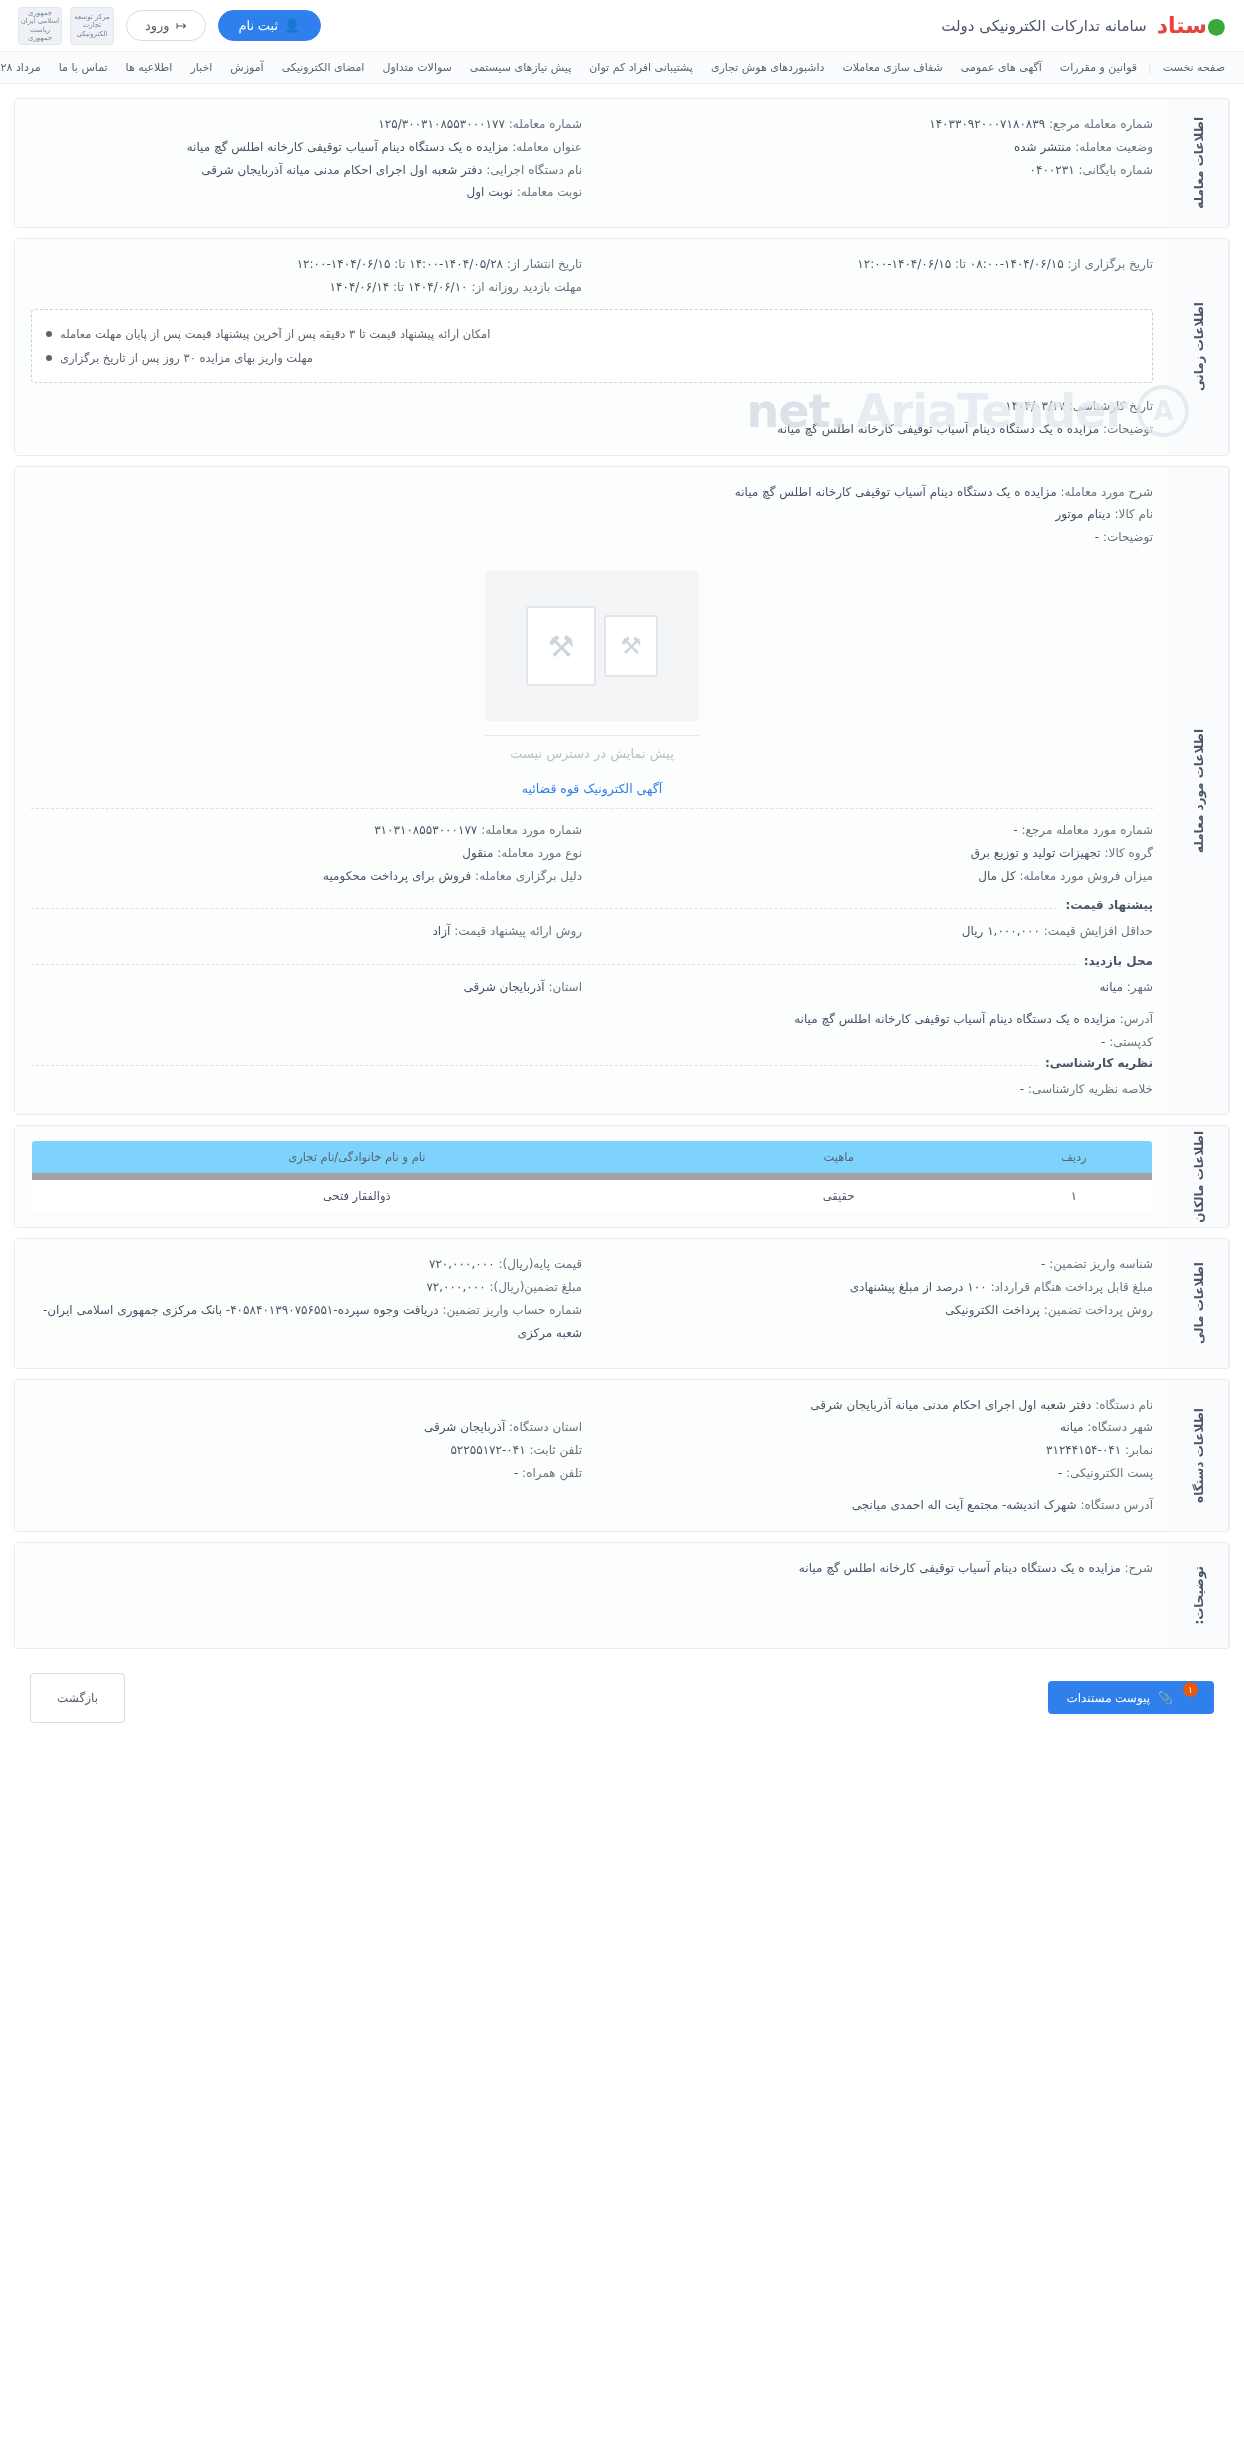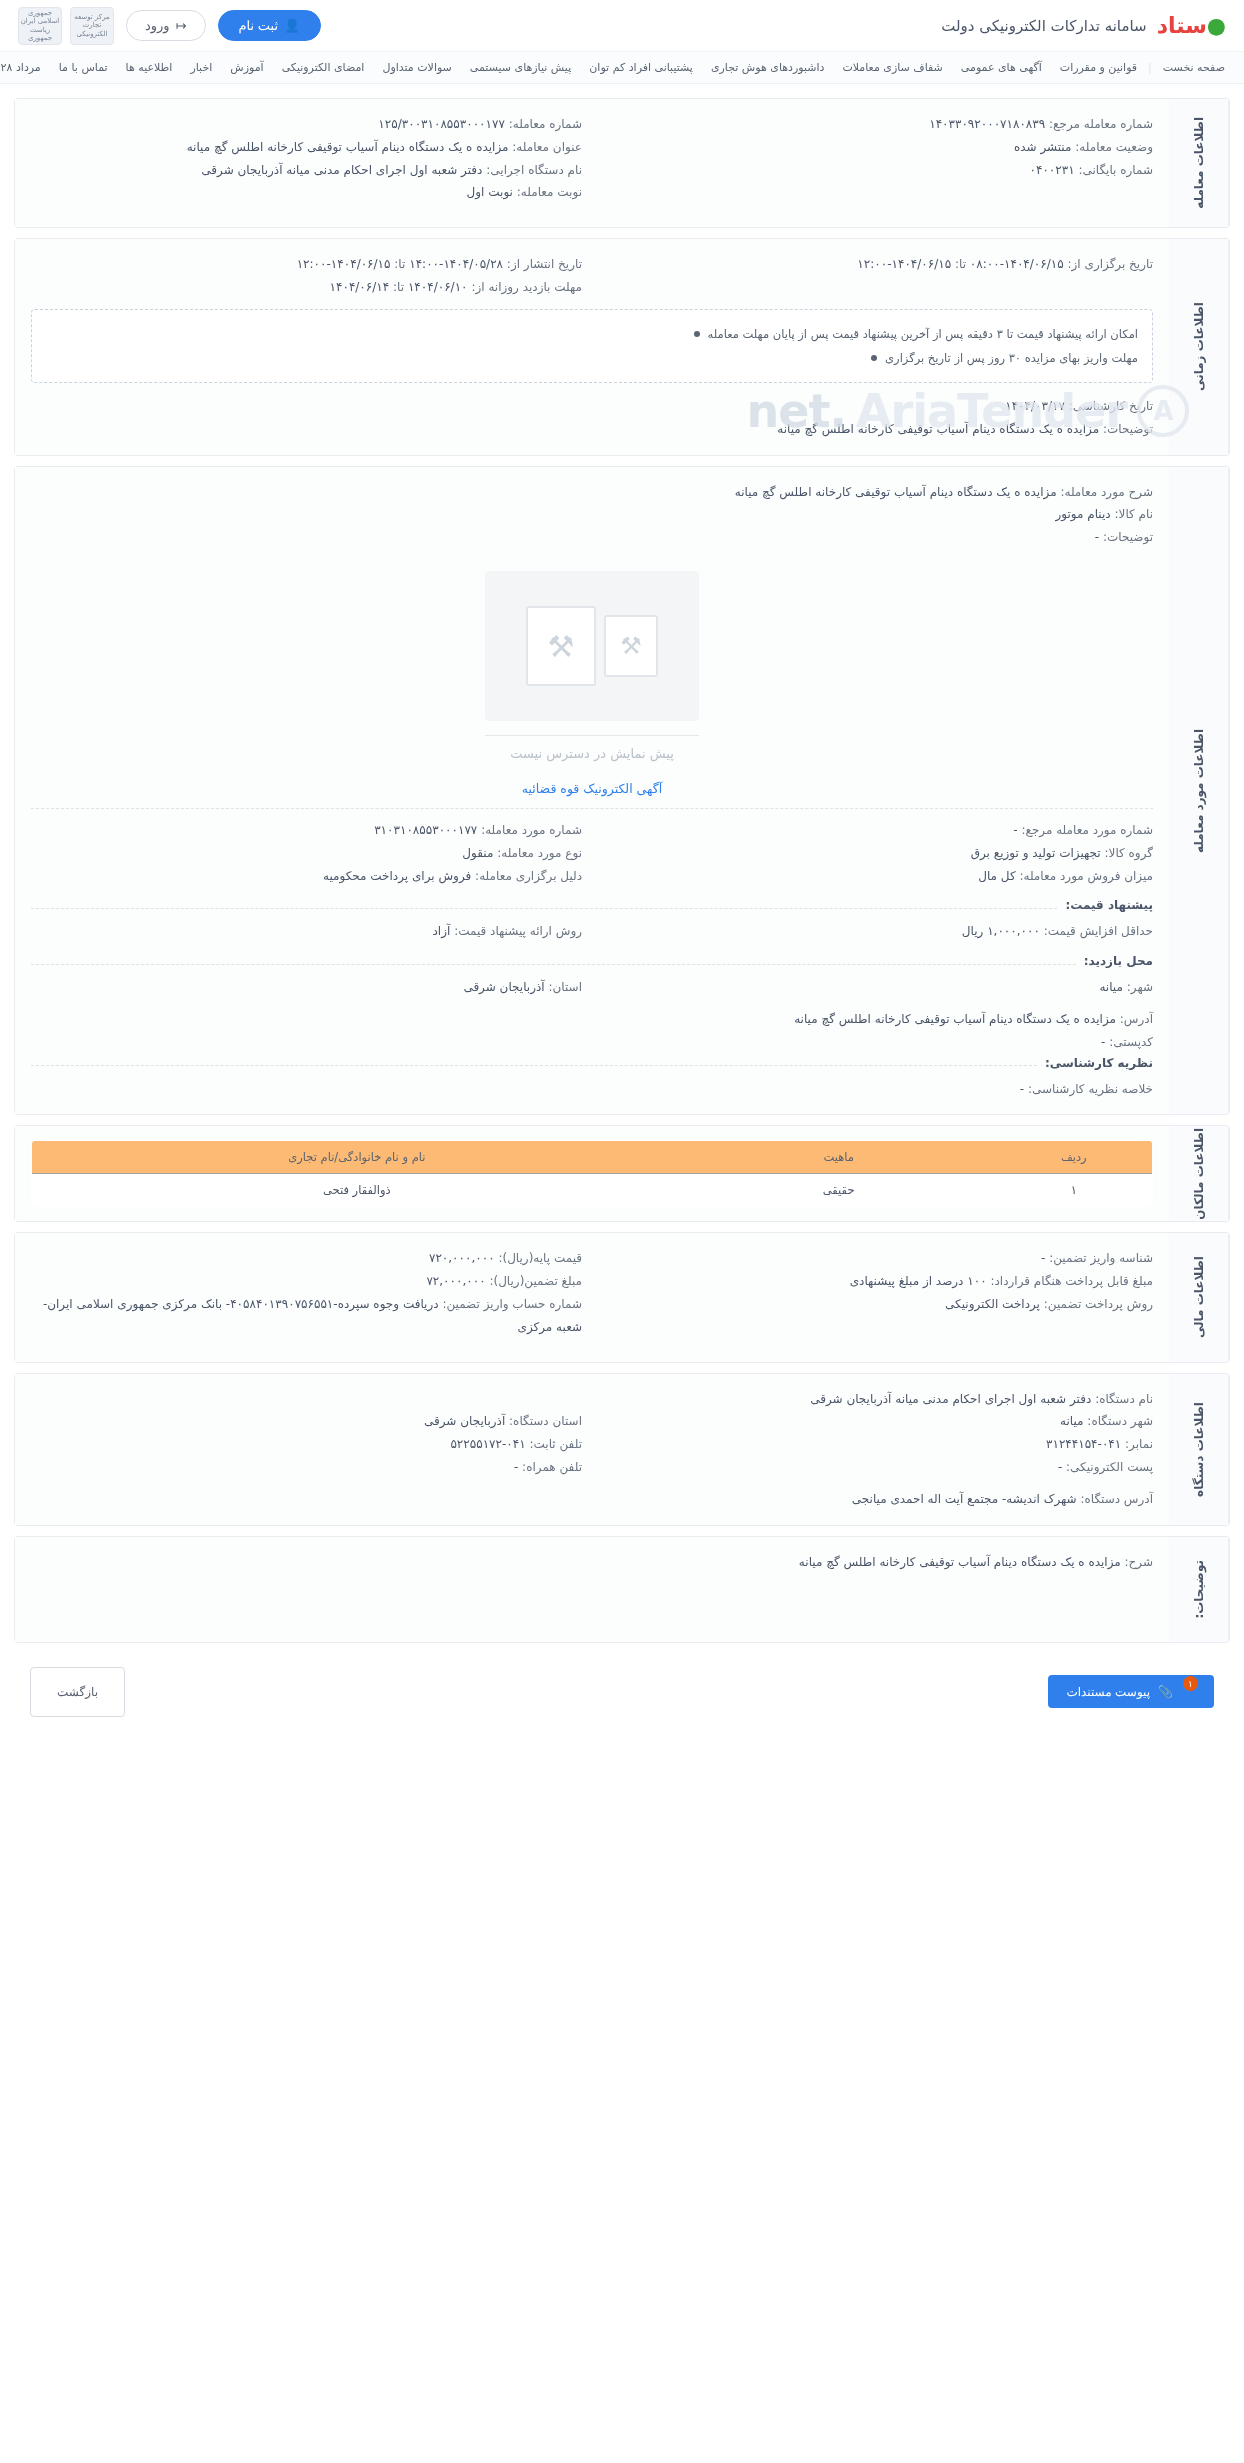--- a/index.html
+++ b/index.html
@@ -122,21 +122,21 @@
 
   .dashed-box {
     border: 1px dashed #c9d2dc;
     border-radius: 4px;
     padding: 12px 14px;
     margin: 10px 0 12px 0;
     background: #fff;
   }
   .bullet-line {
     font-size: 11.5px; color: #5a6472;
-    display: flex; align-items: center; justify-content: flex-start;
+    display: flex; align-items: center; justify-content: flex-end;
     gap: 8px; line-height: 2.1;
   }
   .bullet-dot {
     width: 6px; height: 6px; border-radius: 50%;
     background: #5a6472; flex: 0 0 6px;
   }
 
   .hr-dash {
     border: 0; border-top: 1px dashed #dbe1e7;
     margin: 12px 0 10px 0;
@@ -215,25 +215,25 @@
   table.grid {
     width: 100%;
     border-collapse: collapse;
     font-size: 11.5px;
     background: #fff;
     border: 1px solid #e8ebef;
     border-radius: 4px;
     overflow: hidden;
   }
   table.grid th {
-    background: #fdba74;
+    background: #7dd3fc;
     color: #5a6472;
     font-weight: normal;
     padding: 9px 10px;
-    border-bottom: 1px solid #a3a3a3;
+    border-bottom: 7px solid #a3a3a3;
     text-align: center;
   }
   table.grid td {
     padding: 9px 10px;
     color: #4a5568;
     text-align: center;
     border-bottom: 1px solid #f2f4f6;
   }
   table.grid tr:last-child td { border-bottom: 0; }
 

